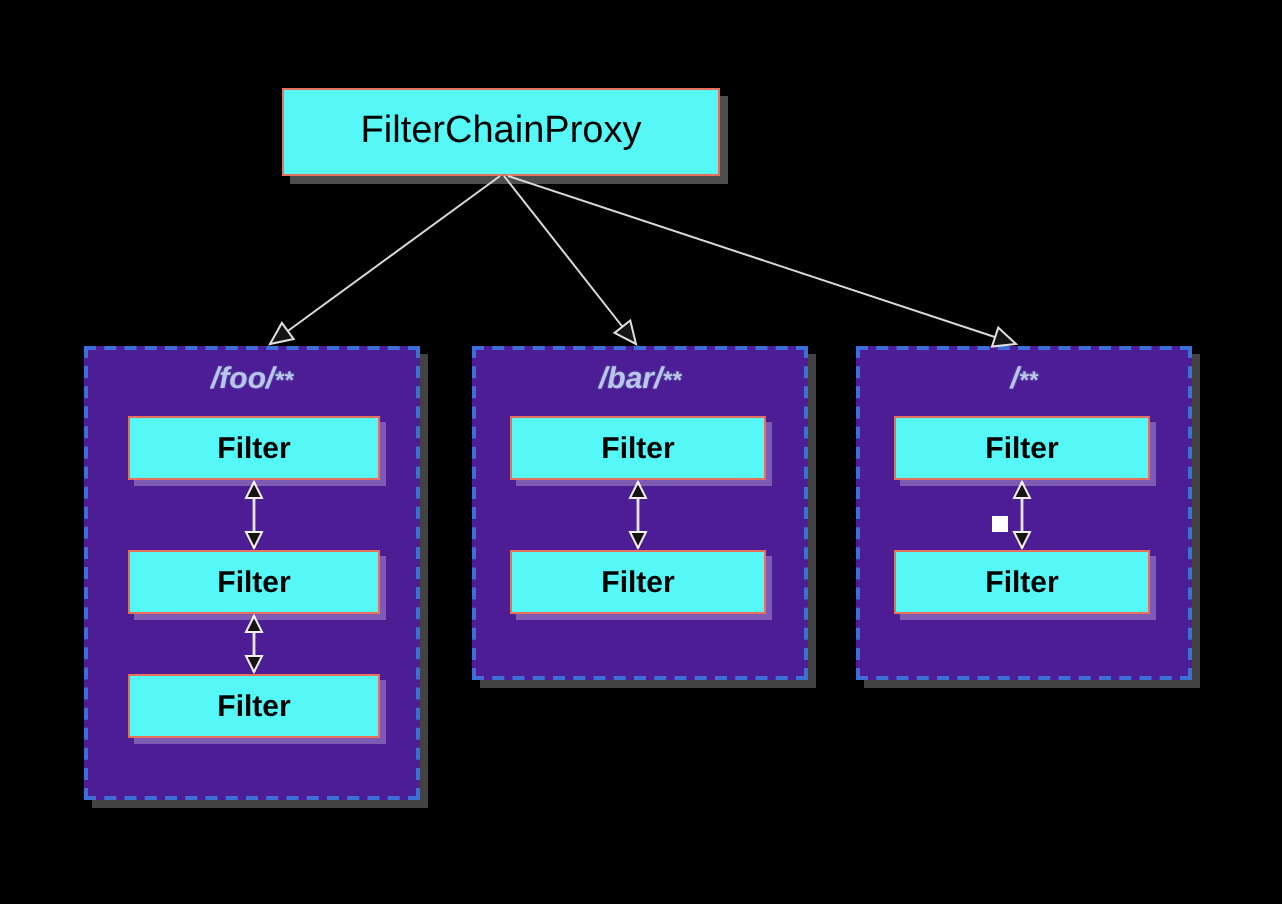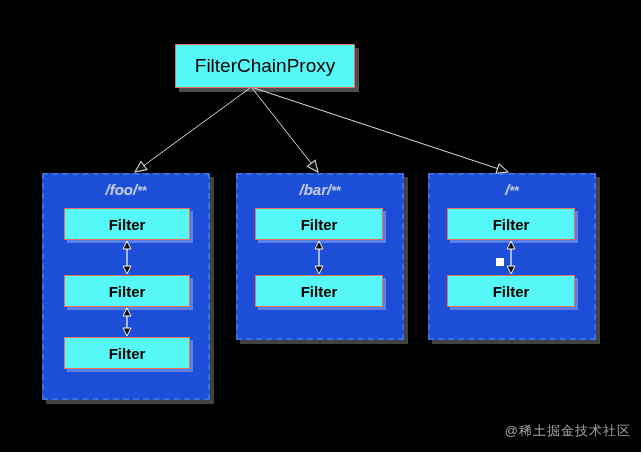--- a/index.html
+++ b/index.html
@@ -28,36 +28,35 @@
     box-sizing: border-box;
     display: flex;
     align-items: center;
     justify-content: center;
     color: #000000;
     box-shadow: 3px 3px 0 rgba(255,255,255,0.28);
   }
   .proxy-box {
     left: 141px;
     top: 44px;
-    width: 180px;
+    width: 219px;
     height: 44px;
     font-size: 19px;
     box-shadow: 4px 4px 0 rgba(255,255,255,0.30);
-    margin-left: 34px;
   }
   .filter-box {
     height: 32px;
     font-size: 15px;
     font-weight: bold;
   }
 
   
   .chain-group {
     border: 2px dashed #3c6fd8;
-    background: #1d4ed8;
+    background: #4c1d95;
     box-sizing: border-box;
     box-shadow: 4px 4px 0 rgba(255,255,255,0.26);
   }
   .chain-label {
     position: absolute;
     top: 6px;
     left: 0;
     right: 0;
     text-align: center;
     font-size: 15px;
@@ -144,21 +143,20 @@
         <path d="M123,328 L127,336 L131,328 z" fill="#141414" stroke="#f0f0f0" stroke-width="1"></path>
         <line x1="319" y1="241" x2="319" y2="274"></line>
         <path d="M315,249 L319,241 L323,249 z" fill="#141414" stroke="#f0f0f0" stroke-width="1"></path>
         <path d="M315,266 L319,274 L323,266 z" fill="#141414" stroke="#f0f0f0" stroke-width="1"></path>
         <line x1="511" y1="241" x2="511" y2="274"></line>
         <path d="M507,249 L511,241 L515,249 z" fill="#141414" stroke="#f0f0f0" stroke-width="1"></path>
         <path d="M507,266 L511,274 L515,266 z" fill="#141414" stroke="#f0f0f0" stroke-width="1"></path>
       </g>
   </svg>
 
-  <div class="watermark">@稀土掘金技术社区</div>
 
 <div class="abs cyan-box filter-box" style="left: 64px; top: 208px; width: 126px;">
       <span>Filter</span>
     </div>
     <div class="abs cyan-box filter-box" style="left: 64px; top: 275px; width: 126px;">
       <span>Filter</span>
     </div>
     <div class="abs cyan-box filter-box" style="left: 64px; top: 337px; width: 126px;">
       <span>Filter</span>
     </div>

